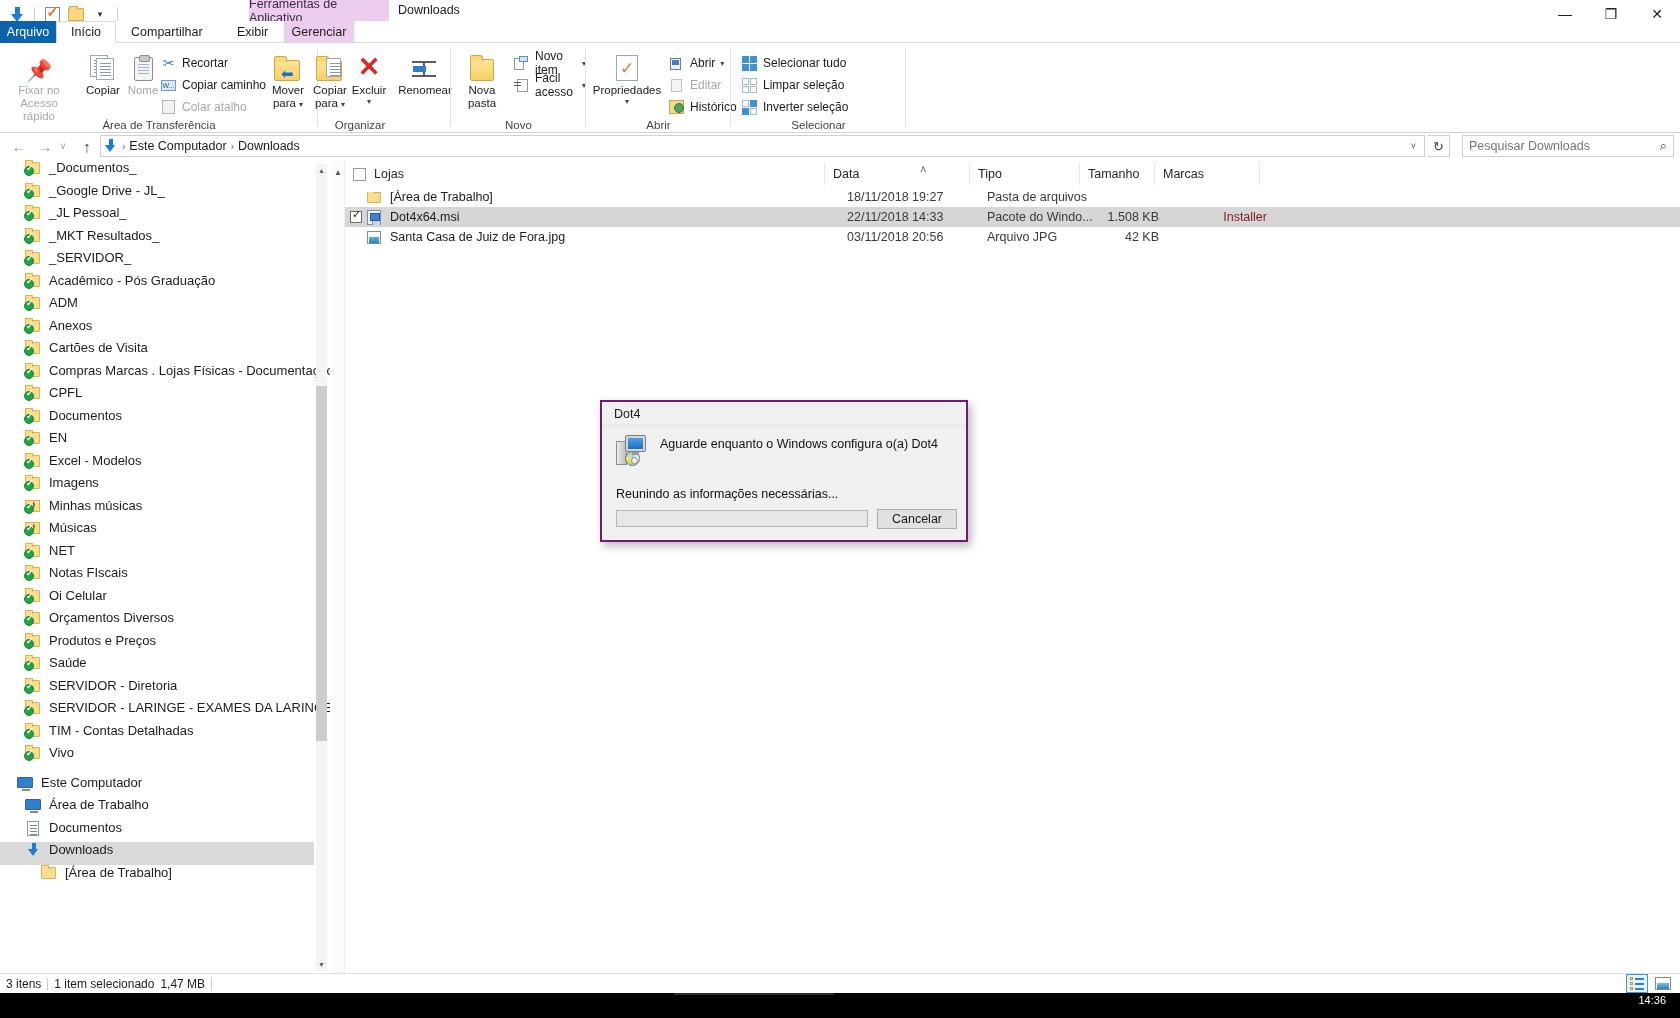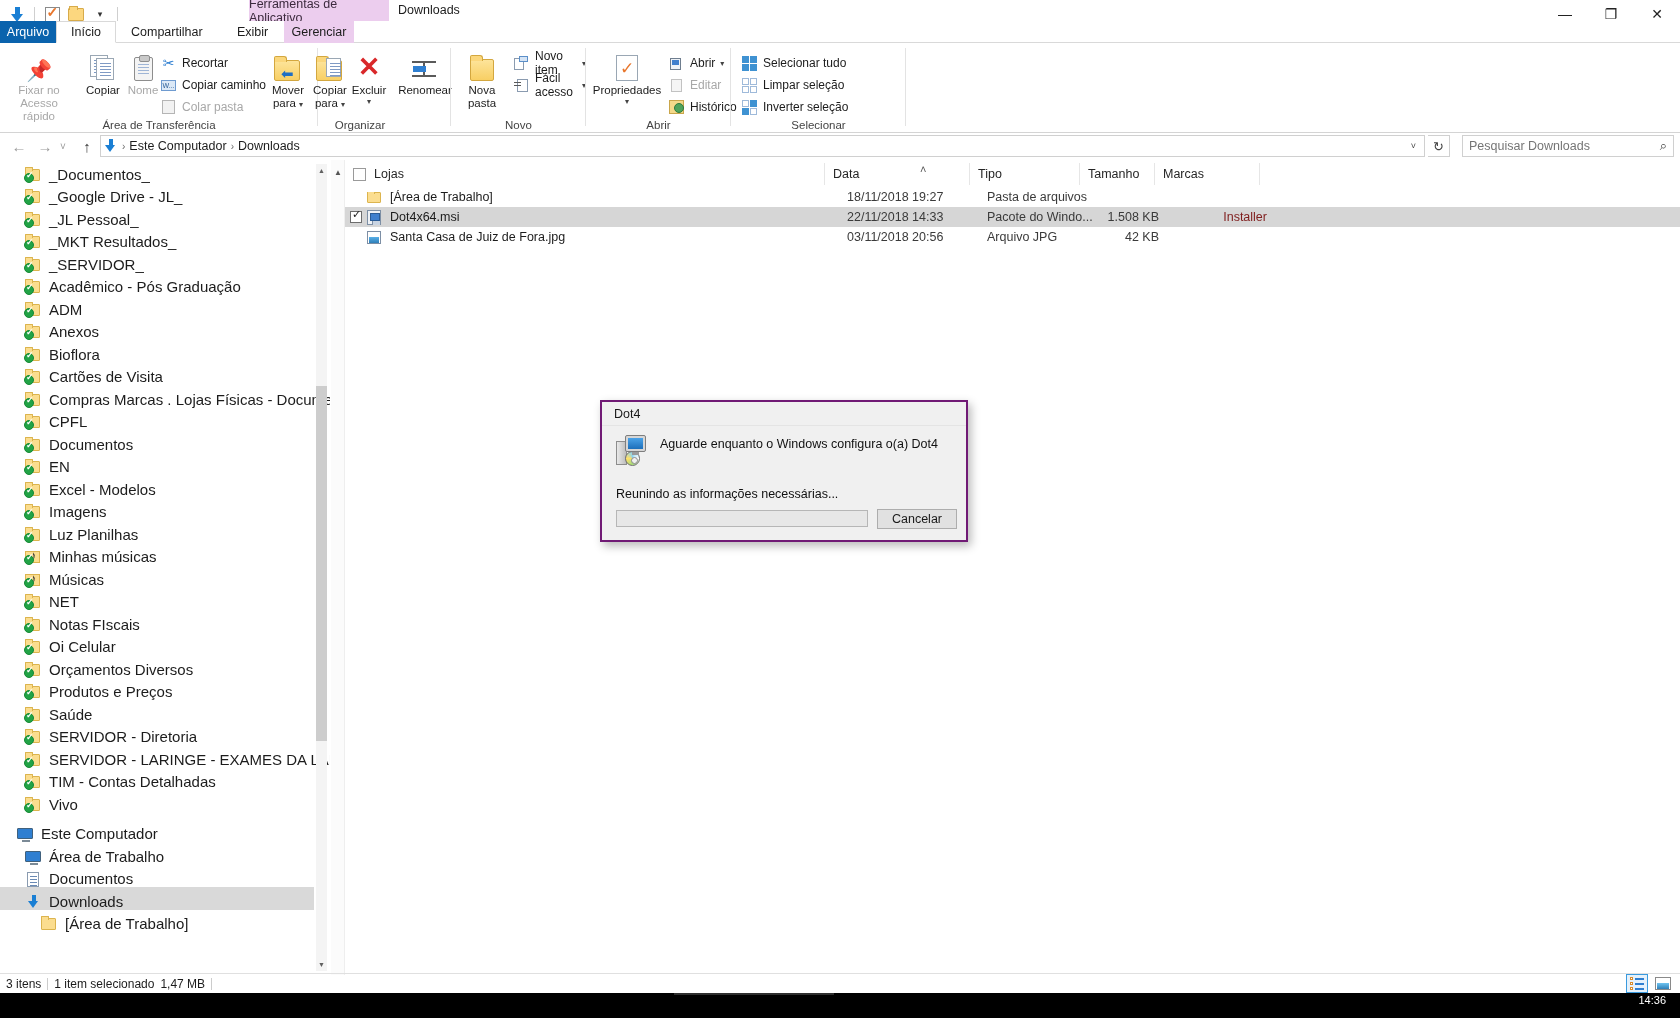--- a/index.html
+++ b/index.html
@@ -107,21 +107,21 @@
   .search-ic { font-size: 13px; color: #3b3b3b; }
 
   
   .navpane { position: absolute; left: 0; top: 160px; width: 330px; bottom: 43px; background: #fff; overflow: hidden; }
   .navscroll { position: absolute; right: 3px; top: 4px; width: 11px; bottom: 4px; background: #f4f4f4; }
   .navscroll .thumb { position: absolute; left: 0; top: 222px; width: 11px; height: 355px; background: #cdcdcd; }
   .navscroll .up, .navscroll .dn { position: absolute; left: 0; width: 11px; height: 13px; display:flex;align-items:center;justify-content:center;font-size:7px;color:#606060;}
   .navscroll .up { top: 0; } .navscroll .dn { bottom: 0; }
 
   .navlist { position: absolute; left: 0; top: 0; right: 16px; }
-  .navitem { height: 22.5px; display: flex; align-items: flex-end; padding-left: 24px; font-size: 15px; color: #1c1c1c; white-space: nowrap; }
+  .navitem { height: 22.5px; display: flex; align-items: flex-start; padding-left: 24px; font-size: 13px; color: #1c1c1c; white-space: nowrap; }
   .navitem.lvl2 { padding-left: 16px; }
   .navitem.sel { background: #d9d9d9; }
   .nav-ico { width: 18px; height: 16px; margin-right: 7px; position: relative; flex: 0 0 18px; }
   .nf { position:absolute; left:1px; top:2px; width:15px; height:12px; background:#fbdd8f; border:1px solid #dcb44e; border-radius:0 1px 1px 1px;}
   .nf::before{content:"";position:absolute;left:-1px;top:-3px;width:6px;height:3px;background:#fbdd8f;border:1px solid #dcb44e;border-bottom:none;border-radius:1px 1px 0 0;}
   .sync { position:absolute; left:0px; top:6px; width:10px; height:10px; border-radius:50%; background:#22a346; border:1px solid #168a36; z-index:3;}
   .sync::after{content:"✓";position:absolute;left:1px;top:-4px;font-size:9px;color:#fff;font-weight:bold;}
   .nmon { position:absolute; left:1px; top:2px; width:16px; height:11px; background:#2f7fd1; border:1px solid #40617d; border-radius:1px;}
   .nmon::after{content:"";position:absolute;left:4px;top:11px;width:8px;height:2px;background:#7b8a96;}
   .ndoc { position:absolute; left:3px; top:1px; width:12px; height:15px; background:#fff; border:1px solid #8a9bb0;}
@@ -288,21 +288,21 @@
     <div class="small-btn" style="left:160px;top:32px;">
       <span class="si">
         <span style="display:block;width:15px;height:11px;background:#dce9f7;border:1px solid #6f9bd0;font-size:7px;color:#2a5c96;text-align:center;line-height:10px;">W...</span>
       </span>
       <span>Copiar caminho</span>
     </div>
     <div class="small-btn disabled" style="left:160px;top:54px;">
       <span class="si">
         <span style="display:block;width:13px;height:14px;background:#f2f2f2;border:1px solid #b5b5b5;"></span>
       </span>
-      <span>Colar pasta</span>
+      <span>Colar atalho</span>
     </div>
     <div class="group-title">Área de Transferência</div>
     <div class="group-sep" style="right:0;"></div>
   </div>
 
   <div class="group" style="left:318px;width:133px;">
     <div class="big-btn" style="left:-58px;width:56px;">
       <span class="gi">
         <span style="position:relative;display:block;width:28px;height:24px;">
           <span class="ic-folder" style="position:absolute;left:0;top:3px;"></span>
@@ -537,27 +537,20 @@
           <span class="nf"></span>
           <span class="sync"></span>
         </span>
         <span>Anexos</span>
       </div>
       <div class="navitem">
         <span class="nav-ico">
           <span class="nf"></span>
           <span class="sync"></span>
         </span>
-        <span>Bioflora</span>
-      </div>
-      <div class="navitem">
-        <span class="nav-ico">
-          <span class="nf"></span>
-          <span class="sync"></span>
-        </span>
         <span>Cartões de Visita</span>
       </div>
       <div class="navitem">
         <span class="nav-ico">
           <span class="nf"></span>
           <span class="sync"></span>
         </span>
         <span>Compras Marcas . Lojas Físicas - Documentação</span>
       </div>
       <div class="navitem">
@@ -587,27 +580,20 @@
           <span class="sync"></span>
         </span>
         <span>Excel - Modelos</span>
       </div>
       <div class="navitem">
         <span class="nav-ico">
           <span class="nf"></span>
           <span class="sync"></span>
         </span>
         <span>Imagens</span>
-      </div>
-      <div class="navitem">
-        <span class="nav-ico">
-          <span class="nf"></span>
-          <span class="sync"></span>
-        </span>
-        <span>Luz Planilhas</span>
       </div>
       <div class="navitem">
         <span class="nav-ico">
           <span class="nmus"></span>
           <span class="sync"></span>
         </span>
         <span>Minhas músicas</span>
       </div>
       <div class="navitem">
         <span class="nav-ico">

